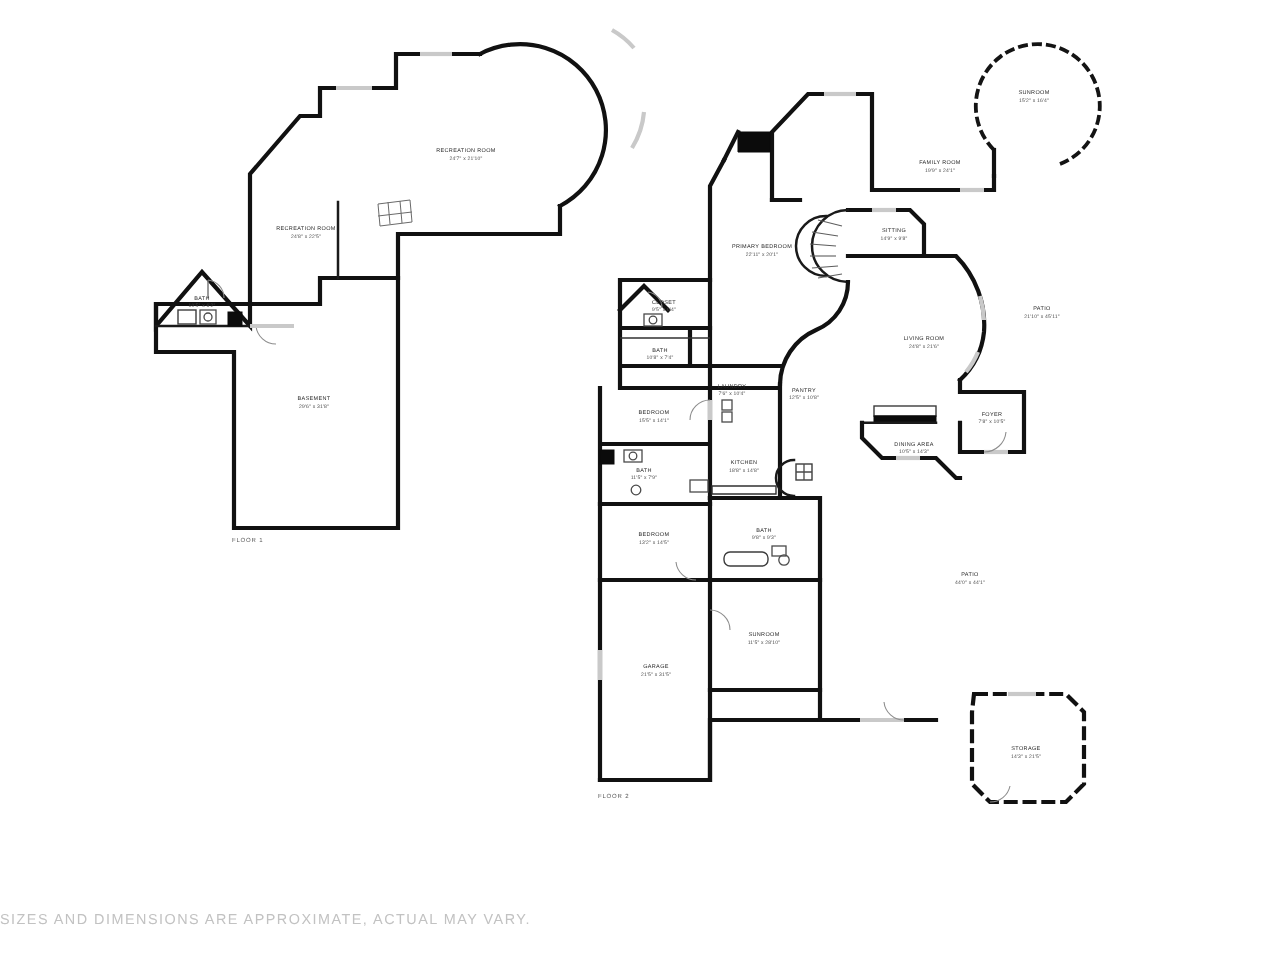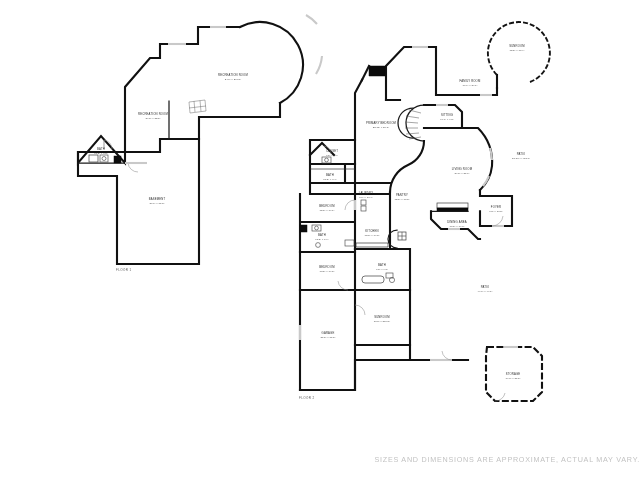--- a/index.html
+++ b/index.html
@@ -40,21 +40,21 @@
     font-size:2.5px;letter-spacing:0.1px;
     fill:#4a4a4a;text-anchor:middle;
   }
   .floor-tag{
     font-family:"Liberation Sans", sans-serif;
     font-size:3px;letter-spacing:0.4px;
     fill:#5a5a5a;text-anchor:start;
   }
   .footer-note{
     position:absolute;left:0;right:0;top:455px;
-    text-align:right;
+    text-align:left;
     font-family:"Liberation Sans", sans-serif;
     font-size:7.2px;
     letter-spacing:0.75px;
     color:#c2c2c2;
     white-space:nowrap;
     user-select:none;
   }
 </style>
 </head>
 <body>

